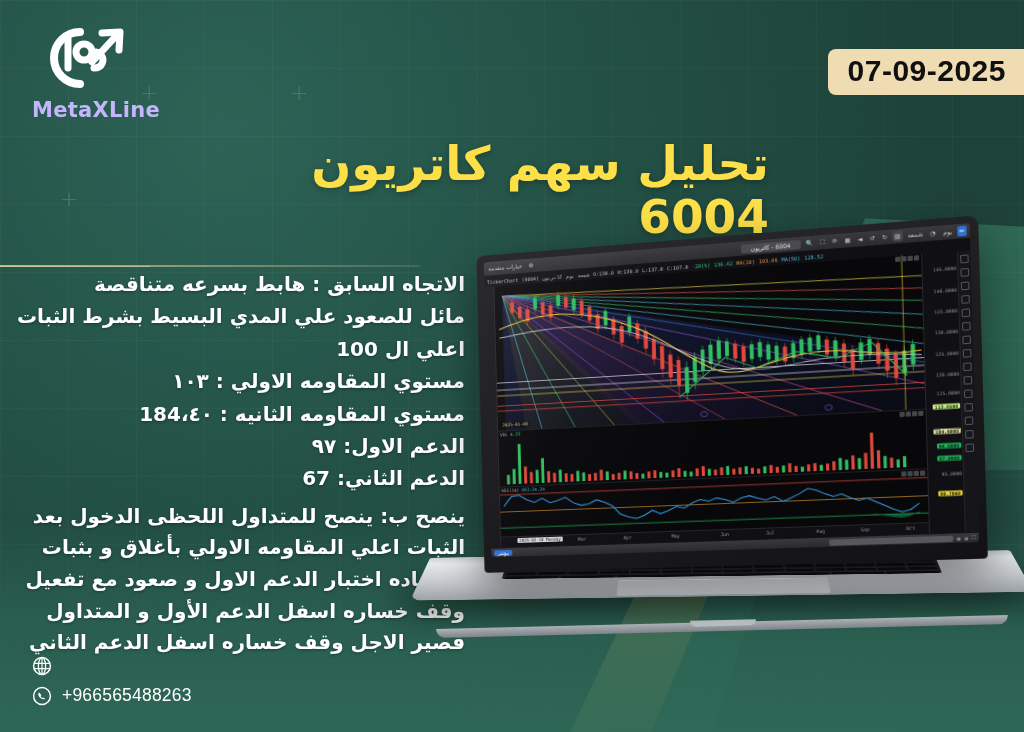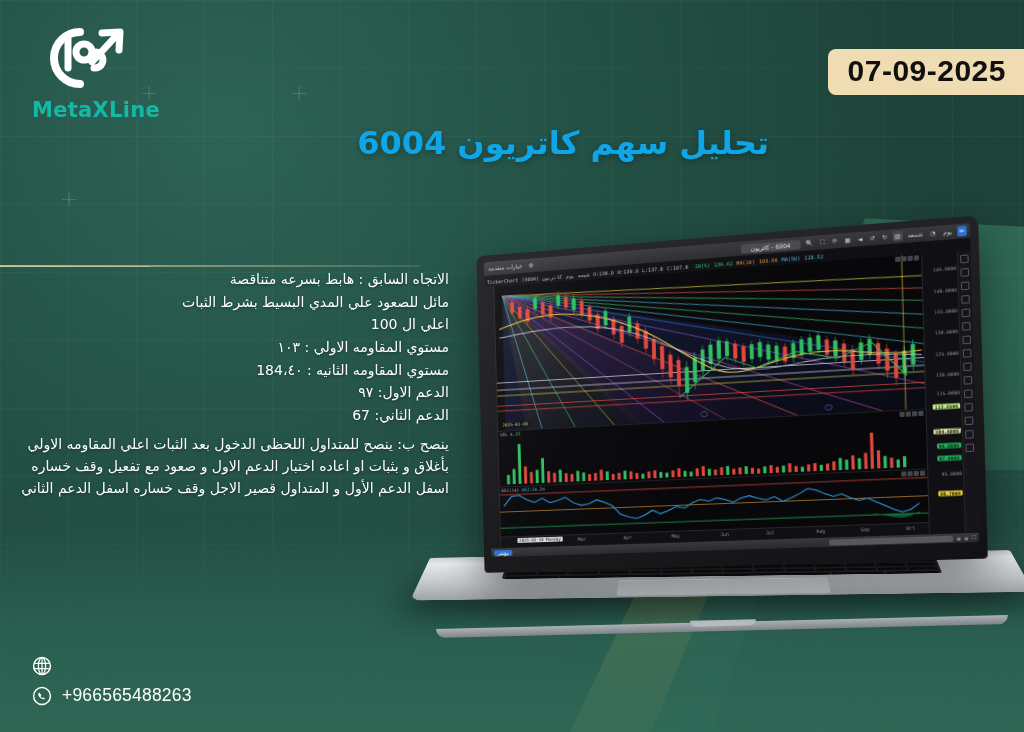--- a/index.html
+++ b/index.html
@@ -82,62 +82,62 @@
   }
 
   
   .logo-block {
     position: absolute; left: 32px; top: 22px;
     width: 120px; text-align: center;
   }
   .logo-mark { width: 84px; height: 72px; margin: 0 auto; display: block; }
   .logo-word {
     margin-top: 4px;
-    color: #14b8a6;
+    color: #c4b5fd;
     font-size: 21px; font-weight: bold;
     letter-spacing: .3px;
   }
 
   
   .date-badge {
     position: absolute; right: 0px; top: 49px;
     background: #efdcb2;
     color: #101010;
     font-size: 30px; font-weight: bold;
     padding: 5px 18px 7px 20px;
     border-radius: 8px 0 0 8px;
     letter-spacing: .5px;
     font-family: "Liberation Sans", sans-serif;
   }
 
   
   .headline {
     position: absolute;
-    right: 255px; top: 126px;
+    right: 255px; top: 138px;
     width: 520px;
     text-align: right;
     direction: rtl;
-    color: #0ea5e9;
-    font-size: 32px;
+    color: #fde047;
+    font-size: 47px;
     font-weight: bold;
     line-height: 1.12;
     text-shadow: 0 2px 6px rgba(0,0,0,.28);
   }
 
   
   .body-text {
     position: absolute;
-    left: 9px; top: 268px;
+    left: 25px; top: 268px;
     width: 440px;
     direction: rtl;
     text-align: right;
     color: #ffffff;
-    font-size: 14px;
+    font-size: 20px;
     line-height: 1.62;
-    font-weight: 400;
+    font-weight: 700;
     text-shadow: 0 1px 3px rgba(0,0,0,.35);
   }
   .body-text .ln { white-space: nowrap; }
   .body-text .para {
     margin-top: 6px;
     white-space: normal;
     line-height: 1.58;
   }
 
   

